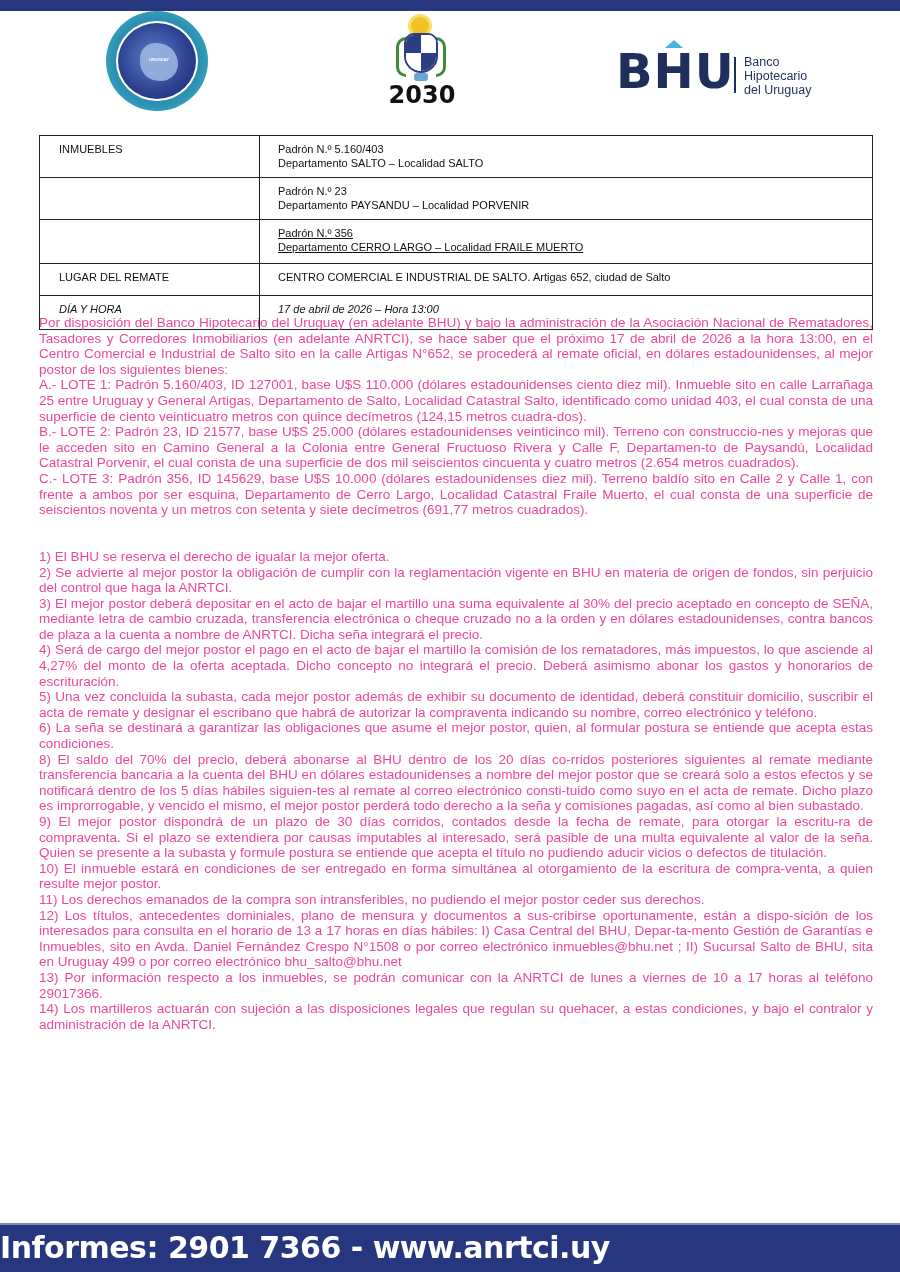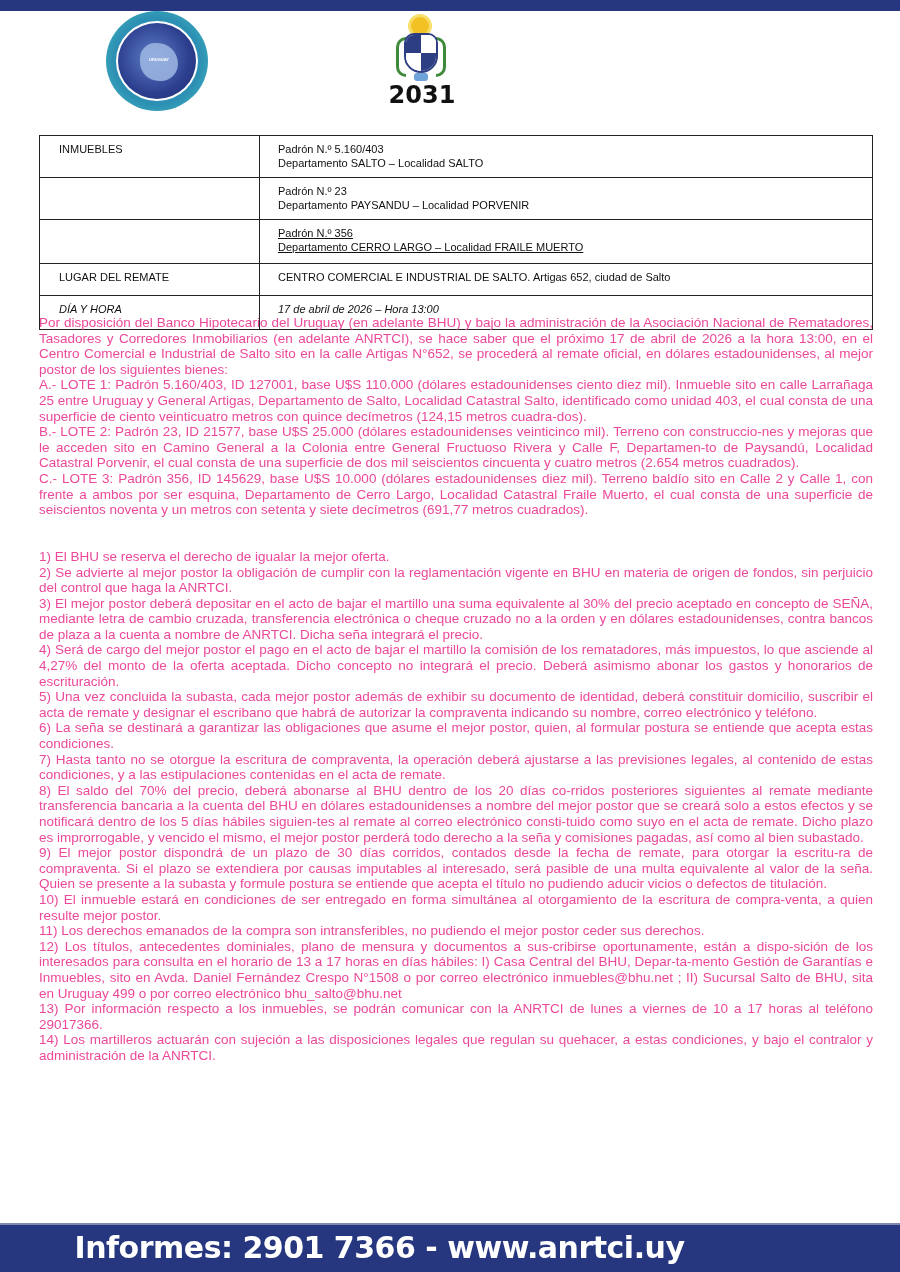--- a/index.html
+++ b/index.html
@@ -60,21 +60,21 @@
     .row2line { display: block; }
 
     
     .body { position: absolute; left: 39px; top: 315px; width: 834px; font-size: 13.5px; line-height: 15.6px; text-align: justify; color: #ec4899; }
     .body p { margin: 0; }
     .gap { height: 15.6px; }
 
     
     .footer { position: absolute; left: 0; top: 1223px; width: 900px; height: 49px; background: #27377f;
       border-top: 2px solid #7f87b0; box-sizing: border-box; }
-    .footer-text { position: absolute; left: 0; top: 5px; width: 759px; text-align: center; color: #fff; font-size: 30px;
+    .footer-text { position: absolute; left: 0; top: 5px; width: 759px; color: #fff; font-size: 30px;
       font-weight: bold; font-family: "DejaVu Sans", sans-serif; letter-spacing: -0.5px; }
   </style>
 </head>
 <body>
 
 <div class="top-bar"></div>
 
 <div class="header">
   <div class="seal">
     <div class="seal-inner">
@@ -88,22 +88,32 @@
     <div class="laurel-l"></div>
     <div class="laurel-r"></div>
     <div class="shield">
       <div class="q q1"></div>
       <div class="q q2"></div>
       <div class="q q3"></div>
       <div class="q q4"></div>
     </div>
     <div class="ribbon"></div>
   </div>
-  <div class="year">2031</div>
+  <div class="year">2030</div>
 
+  <div class="bhu">
+    <div class="bhu-roof"></div>
+    <div class="bhu-word">BHU</div>
+    <div class="bhu-sep"></div>
+    <div class="bhu-sub">
+      <div>Banco</div>
+      <div>Hipotecario</div>
+      <div>del Uruguay</div>
+    </div>
+  </div>
 </div>
 
 <table class="info">
   <tbody>
       <tr class="r1">
     <td class="label">INMUEBLES</td>
     <td class="value">
       <span class="row2line">Padrón N.º 5.160/403</span>
       <span class="row2line">Departamento SALTO – Localidad SALTO</span>
     </td>
@@ -139,21 +149,20 @@
   <p>B.- LOTE 2: Padrón 23, ID 21577, base U$S 25.000 (dólares estadounidenses veinticinco mil). Terreno con construccio-nes y mejoras que le acceden sito en Camino General a la Colonia entre General Fructuoso Rivera y Calle F, Departamen-to de Paysandú, Localidad Catastral Porvenir, el cual consta de una superficie de dos mil seiscientos cincuenta y cuatro metros (2.654 metros cuadrados).</p>
   <p>C.- LOTE 3: Padrón 356, ID 145629, base U$S 10.000 (dólares estadounidenses diez mil). Terreno baldío sito en Calle 2 y Calle 1, con frente a ambos por ser esquina, Departamento de Cerro Largo, Localidad Catastral Fraile Muerto, el cual consta de una superficie de seiscientos noventa y un metros con setenta y siete decímetros (691,77 metros cuadrados).</p>
   <div class="gap"></div>
   <div class="gap"></div>
   <p>1) El BHU se reserva el derecho de igualar la mejor oferta.</p>
   <p>2) Se advierte al mejor postor la obligación de cumplir con la reglamentación vigente en BHU en materia de origen de fondos, sin perjuicio del control que haga la ANRTCI.</p>
   <p>3) El mejor postor deberá depositar en el acto de bajar el martillo una suma equivalente al 30% del precio aceptado en concepto de SEÑA, mediante letra de cambio cruzada, transferencia electrónica o cheque cruzado no a la orden y en dólares estadounidenses, contra bancos de plaza a la cuenta a nombre de ANRTCI. Dicha seña integrará el precio.</p>
   <p>4) Será de cargo del mejor postor el pago en el acto de bajar el martillo la comisión de los rematadores, más impuestos, lo que asciende al 4,27% del monto de la oferta aceptada. Dicho concepto no integrará el precio. Deberá asimismo abonar los gastos y honorarios de escrituración.</p>
   <p>5)  Una vez concluida la subasta, cada mejor postor además de exhibir su documento de identidad, deberá constituir domicilio, suscribir el acta de remate y designar el escribano que habrá de autorizar la compraventa indicando su nombre, correo electrónico y teléfono.</p>
   <p>6) La seña se destinará a garantizar las obligaciones que asume el mejor postor, quien, al formular postura se entiende que acepta estas condiciones.</p>
-  <p>7) Hasta tanto no se otorgue la escritura de compraventa, la operación deberá ajustarse a las previsiones legales, al contenido de estas condiciones, y a las estipulaciones contenidas en el acta de remate.</p>
   <p>8) El saldo del 70% del precio, deberá abonarse al BHU dentro de los 20 días co-rridos posteriores siguientes al remate mediante transferencia bancaria a la cuenta del BHU en dólares estadounidenses a nombre del mejor postor que se creará solo a estos efectos y se notificará dentro de los 5 días hábiles siguien-tes al remate al correo electrónico consti-tuido como suyo en el acta de remate. Dicho plazo es improrrogable, y vencido el mismo, el mejor postor perderá todo derecho a la seña y comisiones pagadas, así como al bien subastado.</p>
   <p>9) El mejor postor dispondrá de un plazo de 30 días corridos, contados desde la fecha de remate, para otorgar la escritu-ra de compraventa. Si el plazo se extendiera por causas imputables al interesado, será pasible de una multa equivalente al valor de la seña. Quien se presente a la subasta y formule postura se entiende que acepta el título no pudiendo aducir vicios o defectos de titulación.</p>
   <p>10) El inmueble estará en condiciones de ser entregado en forma simultánea al otorgamiento de la escritura de compra-venta, a quien resulte mejor postor.</p>
   <p>11) Los derechos emanados de la compra son intransferibles, no pudiendo el mejor postor ceder sus derechos.</p>
   <p>12) Los títulos, antecedentes dominiales, plano de mensura y documentos a sus-cribirse oportunamente, están a dispo-sición de los interesados para consulta en el horario de 13 a 17 horas en días hábiles: I) Casa Central del BHU, Depar-ta-mento Gestión de Garantías e Inmuebles, sito en Avda. Daniel Fernández Crespo N°1508 o por correo electrónico inmuebles@bhu.net ; II) Sucursal Salto de BHU, sita en Uruguay 499 o por correo electrónico bhu_salto@bhu.net</p>
   <p>13) Por información respecto a los inmuebles, se podrán comunicar con la ANRTCI de lunes a viernes de 10 a 17 horas al teléfono 29017366.</p>
   <p>14) Los martilleros actuarán con sujeción a las disposiciones legales que regulan su quehacer, a estas condiciones, y bajo el contralor y administración de la ANRTCI.</p>
 </div>
 
 <div class="footer">

